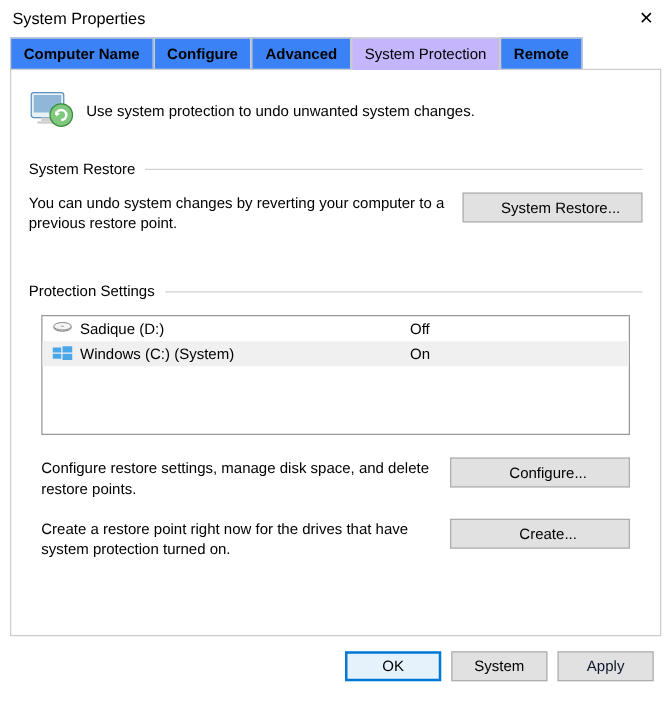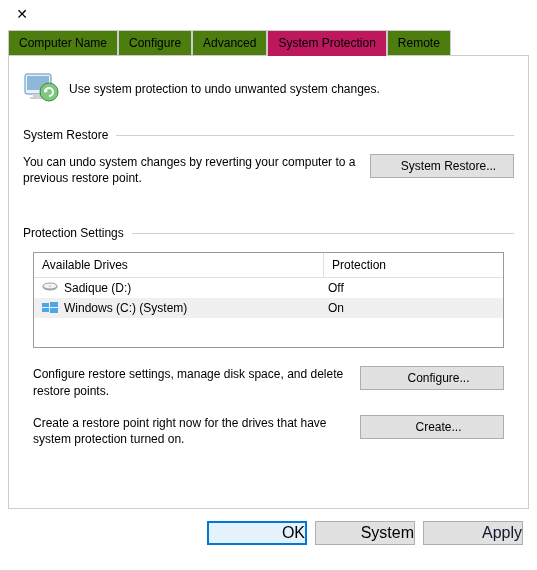--- a/index.html
+++ b/index.html
@@ -2,22 +2,22 @@
 <html><head>
 <meta charset="utf-8">
 <style>
   * { box-sizing: border-box; margin: 0; padding: 0; }
   body { font-family: "Segoe UI", Tahoma, sans-serif; font-size: 12px; background: #fff; width: 537px; height: 570px; overflow: hidden; }
   .titlebar { display: flex; justify-content: space-between; align-items: center; padding: 6px 8px 8px 10px; }
   .title { font-size: 13px; }
   .close { font-size: 14px; width: 24px; text-align: center; cursor: default; }
   .tabs { display: flex; margin: 0 8px; }
   .tab { padding: 5px 10px; border: 1px solid #ccc; border-bottom: none; background: #fff; font-size: 12px; position: relative; }
-  .tab.active { background: #be185d; z-index: 2; margin-bottom: -1px; padding-bottom: 6px; text-align: center; }
-  .tab.inactive { background: #4d7c0f; }
+  .tab.active { background: #c4b5fd; z-index: 2; margin-bottom: -1px; padding-bottom: 6px; text-align: center; }
+  .tab.inactive { background: #3b82f6; font-weight: bold; }
   .tab-panel { border: 1px solid #ccc; margin: 0 8px; padding: 14px 14px 18px 14px; height: 454px; }
   .intro { display: flex; gap: 10px; align-items: center; margin-bottom: 22px; }
   .intro-icon { width: 36px; height: 36px; flex-shrink: 0; }
   .intro-text { font-size: 12px; padding-top: 2px; }
   .group-header { display: flex; align-items: center; gap: 8px; margin-bottom: 12px; }
   .group-header .label { font-size: 12px; white-space: nowrap; }
   .group-header .rule { flex: 1; height: 1px; background: #d0d0d0; }
   .restore-row { display: flex; gap: 4px; align-items: flex-start; margin-bottom: 40px; }
   .restore-text { flex: 1; font-size: 12px; line-height: 1.35; }
   .btn { width: 144px; height: 24px; background: #e1e1e1; border: 1px solid #adadad; font-size: 12px; font-family: inherit; cursor: default; padding-left: 13px; }
@@ -29,28 +29,29 @@
   .col-drives { width: 290px; }
   .col-prot { flex: 1; }
   .drive-row { display: flex; align-items: center; padding: 3px 8px; font-size: 12px; }
   .drive-row.sel { background: #f0f0f0; }
   .drive-row .dicon { width: 16px; height: 14px; margin-right: 6px; flex-shrink: 0; }
   .drive-row .dname { width: 264px; }
   .drive-row .dprot { flex: 1; }
   .action-row { display: flex; gap: 16px; align-items: flex-start; margin: 0 10px 16px 10px; }
   .action-text { flex: 1; font-size: 12px; line-height: 1.35; }
   .footer { display: flex; justify-content: flex-end; gap: 8px; padding: 12px 14px 0 0; }
-  .btn-footer { width: 100px; height: 24px; background: #e1e1e1; border: 1px solid #adadad; font-size: 16px; font-family: inherit; cursor: default; text-align: right; }
+  .btn-footer { width: 77px; height: 24px; background: #e1e1e1; border: 1px solid #adadad; font-size: 12px; font-family: inherit; cursor: default; }
   .btn-footer.primary { border: 2px solid #0078d7; background: #e5f1fb; }
   .btn-footer:disabled { color: #0f172a; }
 </style>
 </head>
 <body>
 
 <div class="titlebar">
+  <span class="title">System Properties</span>
   <span class="close">✕</span>
 </div>
 
 <div class="tabs">
   <div class="tab inactive">Computer Name</div>
   <div class="tab inactive">Configure</div>
   <div class="tab inactive">Advanced</div>
   <div class="tab active">System Protection</div>
   <div class="tab inactive">Remote</div>
 </div>
@@ -81,24 +82,20 @@
     <div class="restore-text">You can undo system changes by reverting your computer to a previous restore point.</div>
     <button class="btn">System Restore...</button>
   </div>
 
   <div class="group-header">
     <span class="label">Protection Settings</span>
     <span class="rule"></span>
   </div>
 
   <div class="drive-table">
-    <div class="drive-table-header">
-      <div class="col col-drives">Available Drives</div>
-      <div class="col col-prot">Protection</div>
-    </div>
     <div class="drive-row">
       <span class="dicon">
         <svg viewBox="0 0 16 14">
             <ellipse cx="8" cy="6" rx="7" ry="3" fill="#e0e0e0" stroke="#888" stroke-width="0.8"></ellipse>
             <ellipse cx="8" cy="5" rx="7" ry="3" fill="#f4f4f4" stroke="#888" stroke-width="0.8"></ellipse>
             <ellipse cx="8" cy="5" rx="1.2" ry="0.6" fill="#aaa"></ellipse>
           </svg>
       </span>
       <span class="dname">Sadique (D:)</span>
       <span class="dprot">Off</span>

